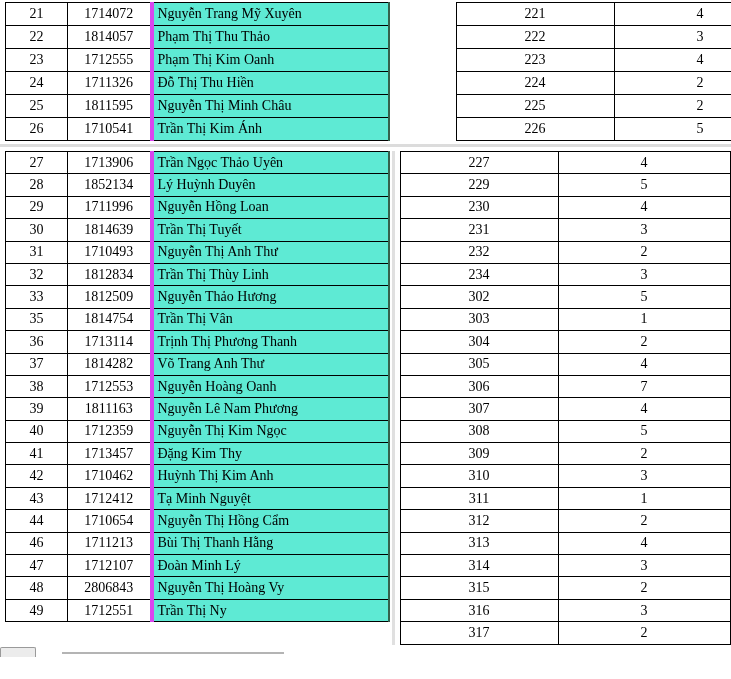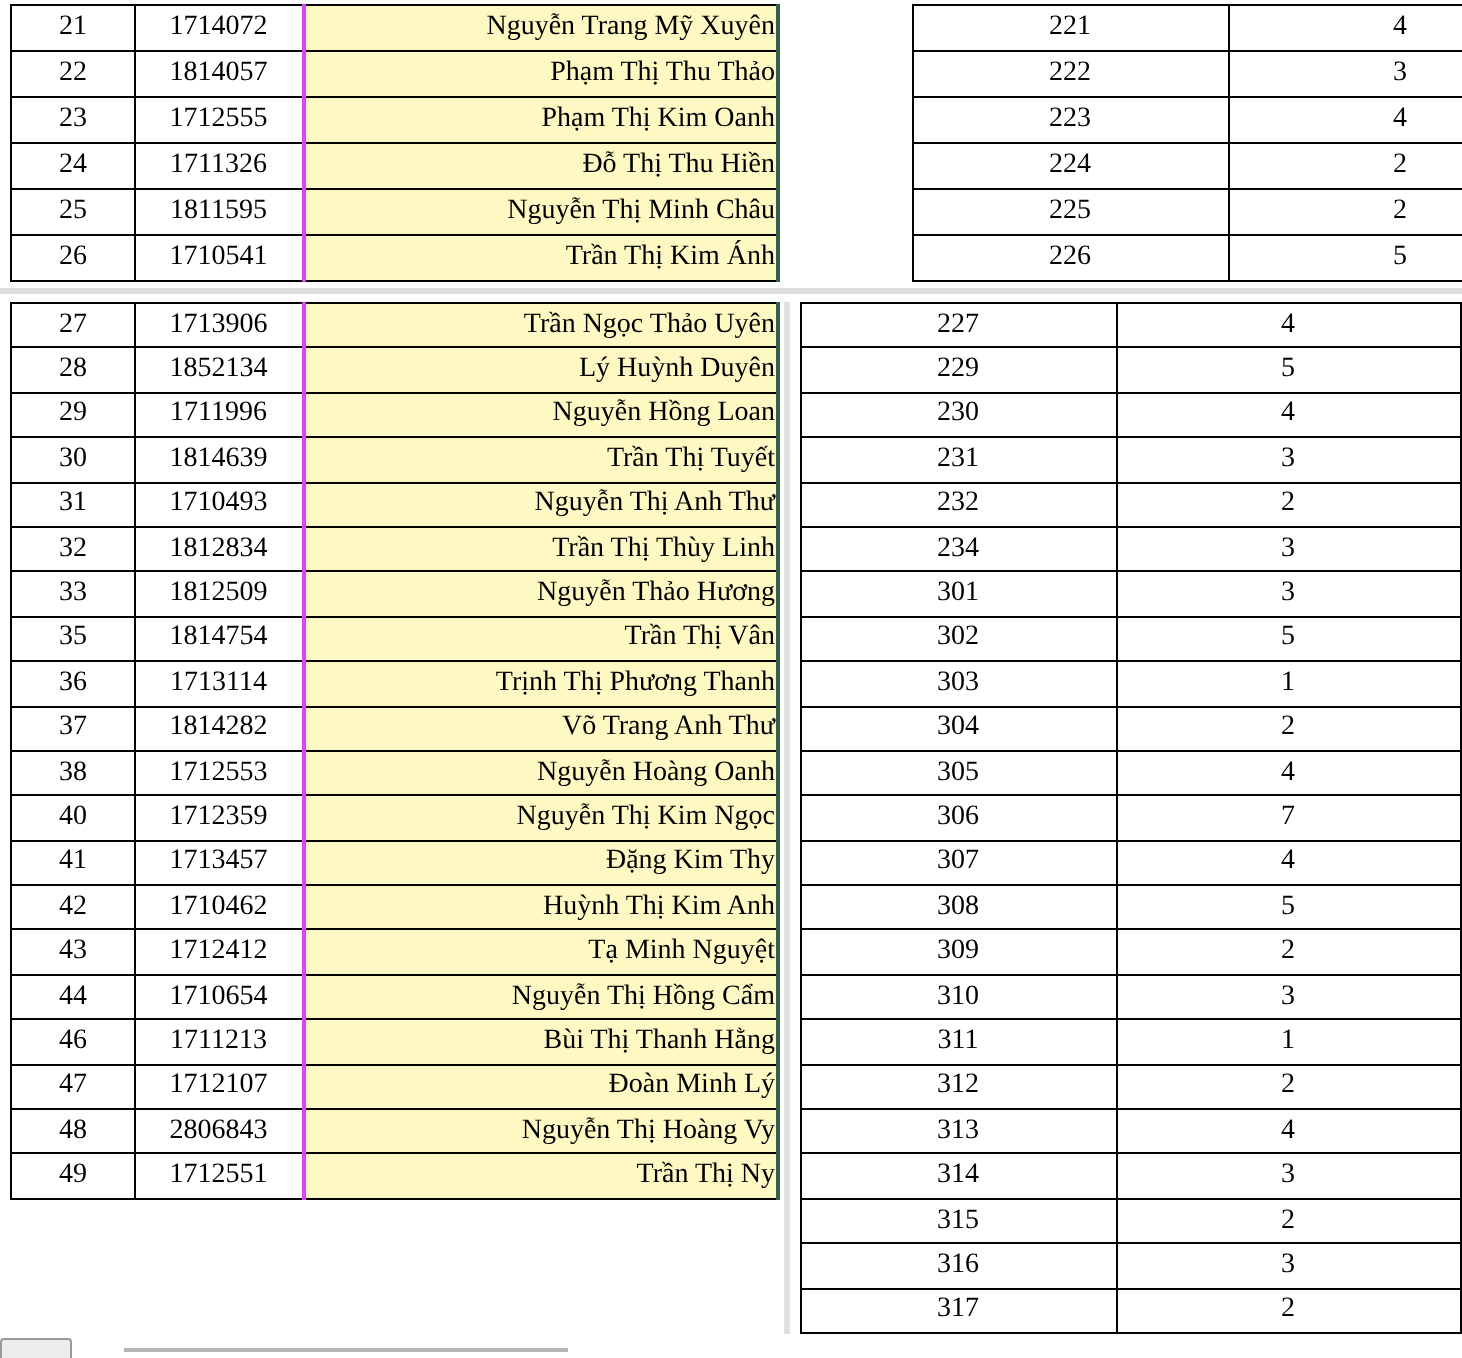--- a/index.html
+++ b/index.html
@@ -35,24 +35,24 @@
     font-size: 14px;
     color: #000000;
     padding: 0;
     overflow: hidden;
     white-space: nowrap;
   }
   .block-1 td { height: 22px; }
   .block-2 td { height: 21.4px; }
   td.c-stt, td.c-mssv, td.c-code, td.c-count { text-align: center; }
   td.c-name {
-    text-align: right;
+    text-align: left;
     padding-left: 4px;
-    background: #fef9c3;
-    border-left: 2px solid #d946ef;
+    background: #5eead4;
+    border-left: 4px solid #d946ef;
     border-right: 2px solid #35614c;
   }
   .vsplit {
     width: 10px;
     align-self: stretch;
     background: linear-gradient(to right,
       #ffffff 0px, #ffffff 2px,
       #e0e0e0 2px, #e0e0e0 5px,
       #ffffff 5px, #ffffff 10px);
   }
@@ -230,20 +230,25 @@
             <td class="c-stt">37</td>
             <td class="c-mssv">1814282</td>
             <td class="c-name">Võ Trang Anh Thư</td>
           </tr>
           <tr>
             <td class="c-stt">38</td>
             <td class="c-mssv">1712553</td>
             <td class="c-name">Nguyễn Hoàng Oanh</td>
           </tr>
           <tr>
+            <td class="c-stt">39</td>
+            <td class="c-mssv">1811163</td>
+            <td class="c-name">Nguyễn Lê Nam Phương</td>
+          </tr>
+          <tr>
             <td class="c-stt">40</td>
             <td class="c-mssv">1712359</td>
             <td class="c-name">Nguyễn Thị Kim Ngọc</td>
           </tr>
           <tr>
             <td class="c-stt">41</td>
             <td class="c-mssv">1713457</td>
             <td class="c-name">Đặng Kim Thy</td>
           </tr>
           <tr>
@@ -308,24 +313,20 @@
           </tr>
           <tr>
             <td class="c-code">232</td>
             <td class="c-count">2</td>
           </tr>
           <tr>
             <td class="c-code">234</td>
             <td class="c-count">3</td>
           </tr>
           <tr>
-            <td class="c-code">301</td>
-            <td class="c-count">3</td>
-          </tr>
-          <tr>
             <td class="c-code">302</td>
             <td class="c-count">5</td>
           </tr>
           <tr>
             <td class="c-code">303</td>
             <td class="c-count">1</td>
           </tr>
           <tr>
             <td class="c-code">304</td>
             <td class="c-count">2</td>

